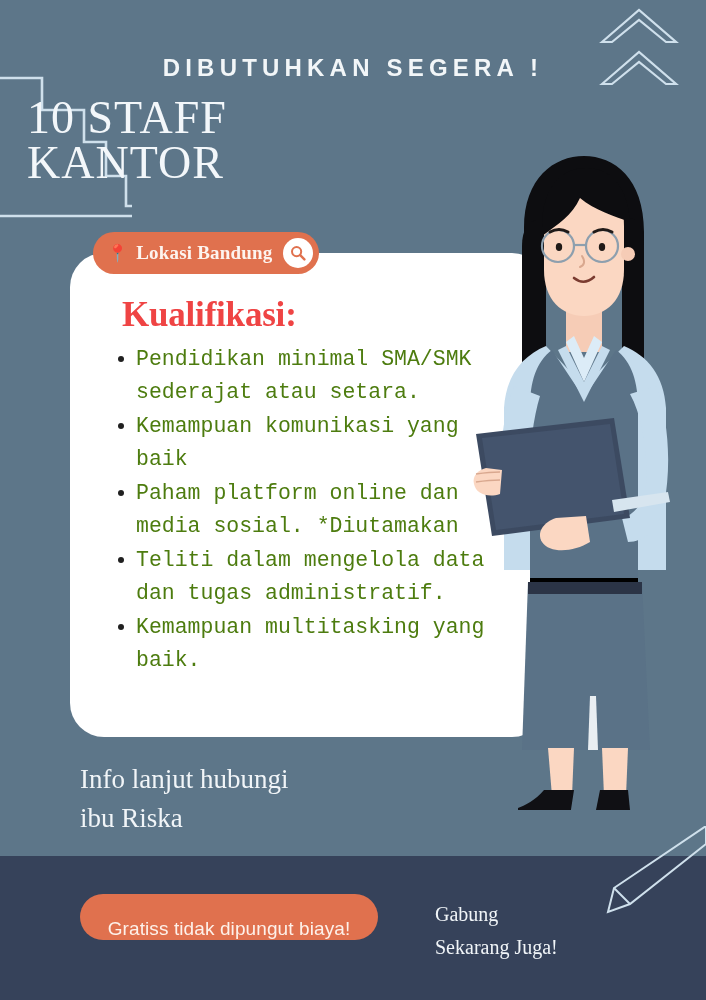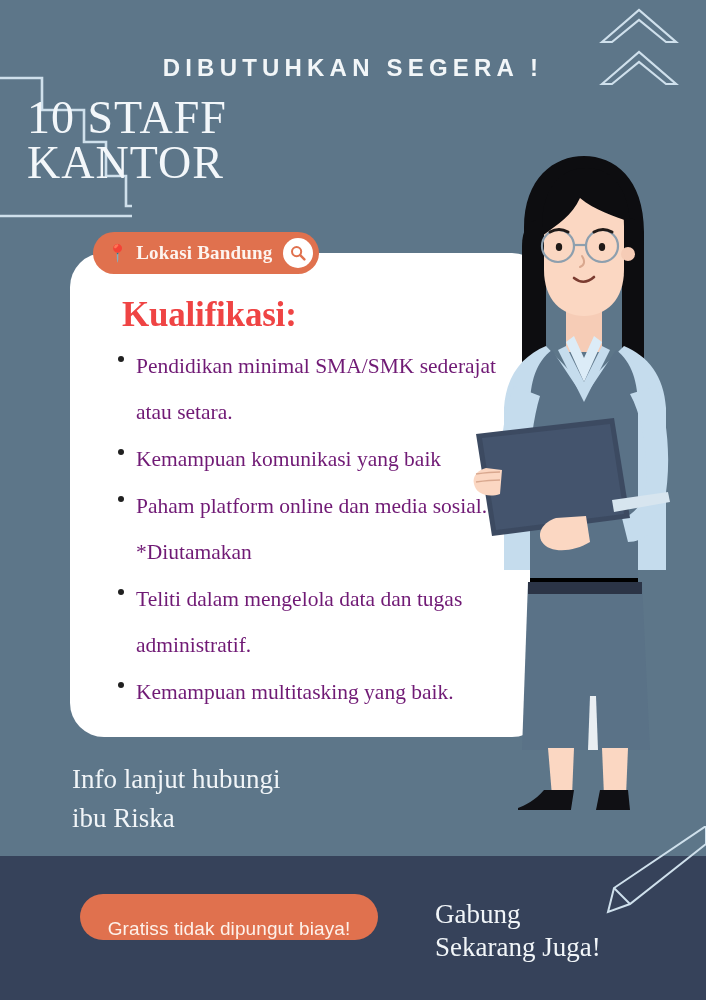--- a/index.html
+++ b/index.html
@@ -117,24 +117,24 @@
     position: absolute;
     left: 44px; top: 90px;
     width: 400px;
     margin: 0;
     padding: 0;
     list-style: none;
   }
   .quals li {
     position: relative;
     padding-left: 22px;
-    color: #701a75;
-    font-family: Liberation Serif, serif;
+    color: #4d7c0f;
+    font-family: Liberation Mono, monospace;
     font-size: 21.5px;
-    line-height: 46px;
+    line-height: 33px;
     margin-bottom: 1px;
   }
   .quals li .dot {
     position: absolute;
     left: 4px; top: 13px;
     width: 6px; height: 6px;
     border-radius: 50%;
     background: #202020;
   }
 
@@ -149,21 +149,21 @@
   
   .contact {
     position: absolute;
     left: 72px; top: 760px;
     color: #f1f5f8;
     font-family: "Liberation Serif", serif;
     font-size: 27px;
     line-height: 39px;
     z-index: 4;
   }
-  .contact .line { display: block; }
+  .contact .line { display: block; margin-left: 8px; }
 
   
   .cta-pill {
     position: absolute;
     left: 80px; top: 894px;
     width: 298px; height: 46px;
     background: #e0714e;
     border-radius: 23px;
     display: flex;
     align-items: flex-end;
@@ -174,21 +174,21 @@
     color: #fdf1ea;
     font-family: "Liberation Sans", sans-serif;
     font-size: 19px;
     letter-spacing: 0.1px;
   }
   .join {
     position: absolute;
     left: 435px; top: 898px;
     color: #f1f5f8;
     font-family: "Liberation Serif", serif;
-    font-size: 27px;
+    font-size: 20px;
     line-height: 33px;
     z-index: 8;
   }
   .join .line { display: block; }
 </style>
 </head>
 <body>
 
 <div id="poster">
 

